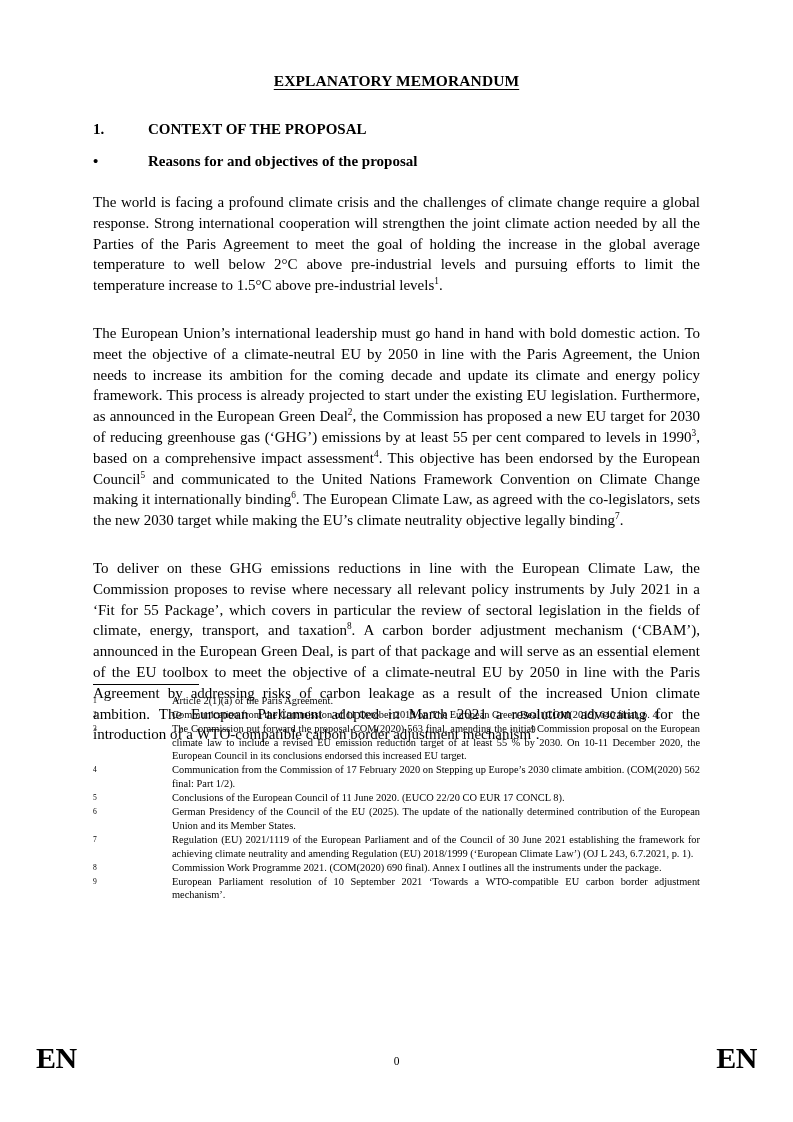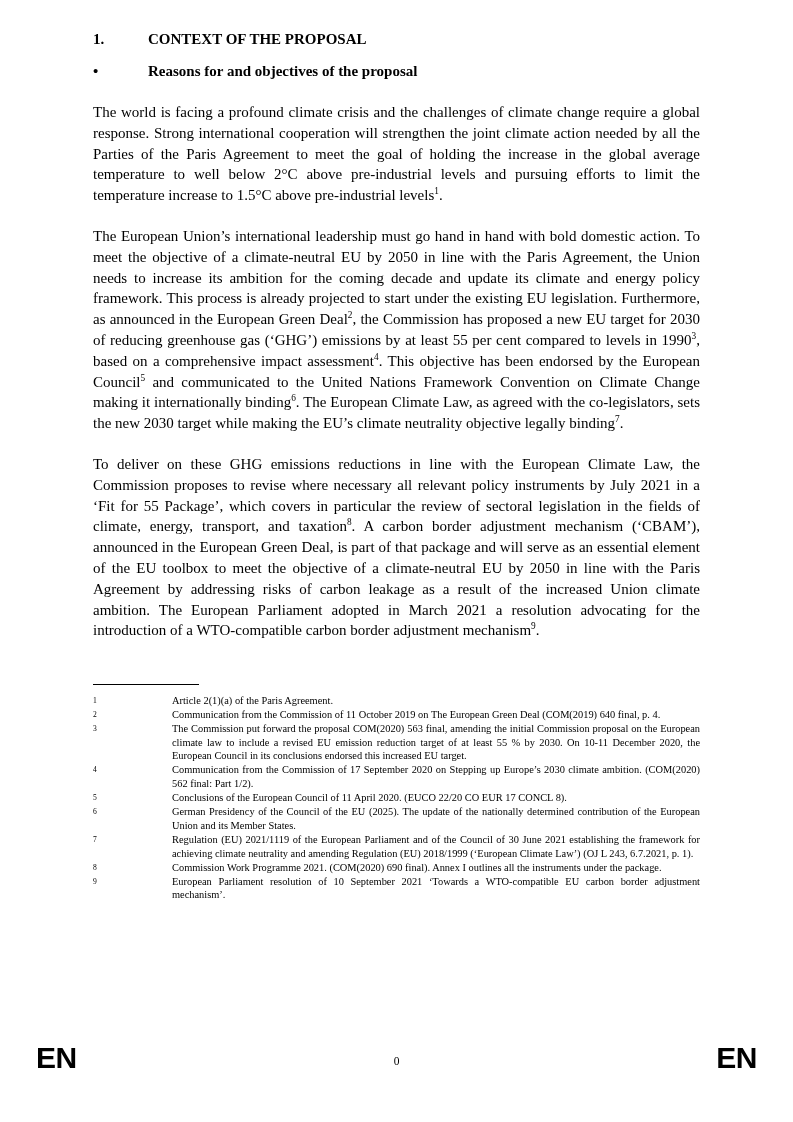--- a/index.html
+++ b/index.html
@@ -57,21 +57,21 @@
   
   p.body {
     font-size: 15px;
     line-height: 20.8px;
     text-align: justify;
     text-justify: inter-word;
     margin: 0;
     hyphens: none;
   }
   p.body.first { margin-top: 22px; }
-  p.body.next  { margin-top: 20px; }
+  p.body.next  { margin-top: 27px; }
 
   sup {
     font-size: 0.62em;
     vertical-align: super;
     line-height: 0;
   }
 
   
   .footnotes {
     position: absolute;
@@ -102,21 +102,21 @@
   .fn-text {
     flex: 1 1 auto;
     text-align: justify;
     text-justify: inter-word;
     margin-left: 32px;
   }
 
   
   .footer-lang {
     position: absolute;
-    font-family: Liberation Sans, sans-serif;
+    font-family: Liberation Serif, serif;
     font-weight: bold;
     font-size: 30px;
     letter-spacing: -0.5px;
     bottom: 47px;
   }
   .footer-lang.left  { left: 36px; }
   .footer-lang.right { right: 36px; }
   .footer-page {
     position: absolute;
     bottom: 55px;
@@ -126,20 +126,23 @@
     font-size: 11.5px;
   }
 </style>
 </head>
 <body>
 
 <div class="page">
 
   <div class="content">
 
+    <div class="doc-title">
+      <span>EXPLANATORY MEMORANDUM</span>
+    </div>
 
     <div class="heading-row h-context">
       <span class="heading-num">1.</span>
       <span class="heading-text">CONTEXT OF THE PROPOSAL</span>
     </div>
 
     <div class="heading-row h-reasons">
       <span class="heading-num">•</span>
       <span class="heading-text">Reasons for and objectives of the proposal</span>
     </div>
@@ -160,25 +163,25 @@
         <div class="fn">
           <div class="fn-num">2</div>
           <div class="fn-text">Communication from the Commission of 11 October 2019 on The European Green Deal (COM(2019) 640 final, p. 4.</div>
         </div>
         <div class="fn">
           <div class="fn-num">3</div>
           <div class="fn-text">The Commission put forward the proposal COM(2020) 563 final, amending the initial Commission proposal on the European climate law to include a revised EU emission reduction target of at least 55 % by 2030. On 10-11 December 2020, the European Council in its conclusions endorsed this increased EU target.</div>
         </div>
         <div class="fn">
           <div class="fn-num">4</div>
-          <div class="fn-text">Communication from the Commission of 17 September 2020 on Stepping up Europe’s 2030 climate ambition. (COM(2020) 562 final: Part 1/2).</div>
+          <div class="fn-text">Communication from the Commission of 17 February 2020 on Stepping up Europe’s 2030 climate ambition. (COM(2020) 562 final: Part 1/2).</div>
         </div>
         <div class="fn">
           <div class="fn-num">5</div>
-          <div class="fn-text">Conclusions of the European Council of 11 April 2020. (EUCO 22/20 CO EUR 17 CONCL 8).</div>
+          <div class="fn-text">Conclusions of the European Council of 11 June 2020. (EUCO 22/20 CO EUR 17 CONCL 8).</div>
         </div>
         <div class="fn">
           <div class="fn-num">6</div>
           <div class="fn-text">German Presidency of the Council of the EU (2025). The update of the nationally determined contribution of the European Union and its Member States.</div>
         </div>
         <div class="fn">
           <div class="fn-num">7</div>
           <div class="fn-text">Regulation (EU) 2021/1119 of the European Parliament and of the Council of 30 June 2021 establishing the framework for achieving climate neutrality and amending Regulation (EU) 2018/1999 (‘European Climate Law’) (OJ L 243, 6.7.2021, p. 1).</div>
         </div>
         <div class="fn">

